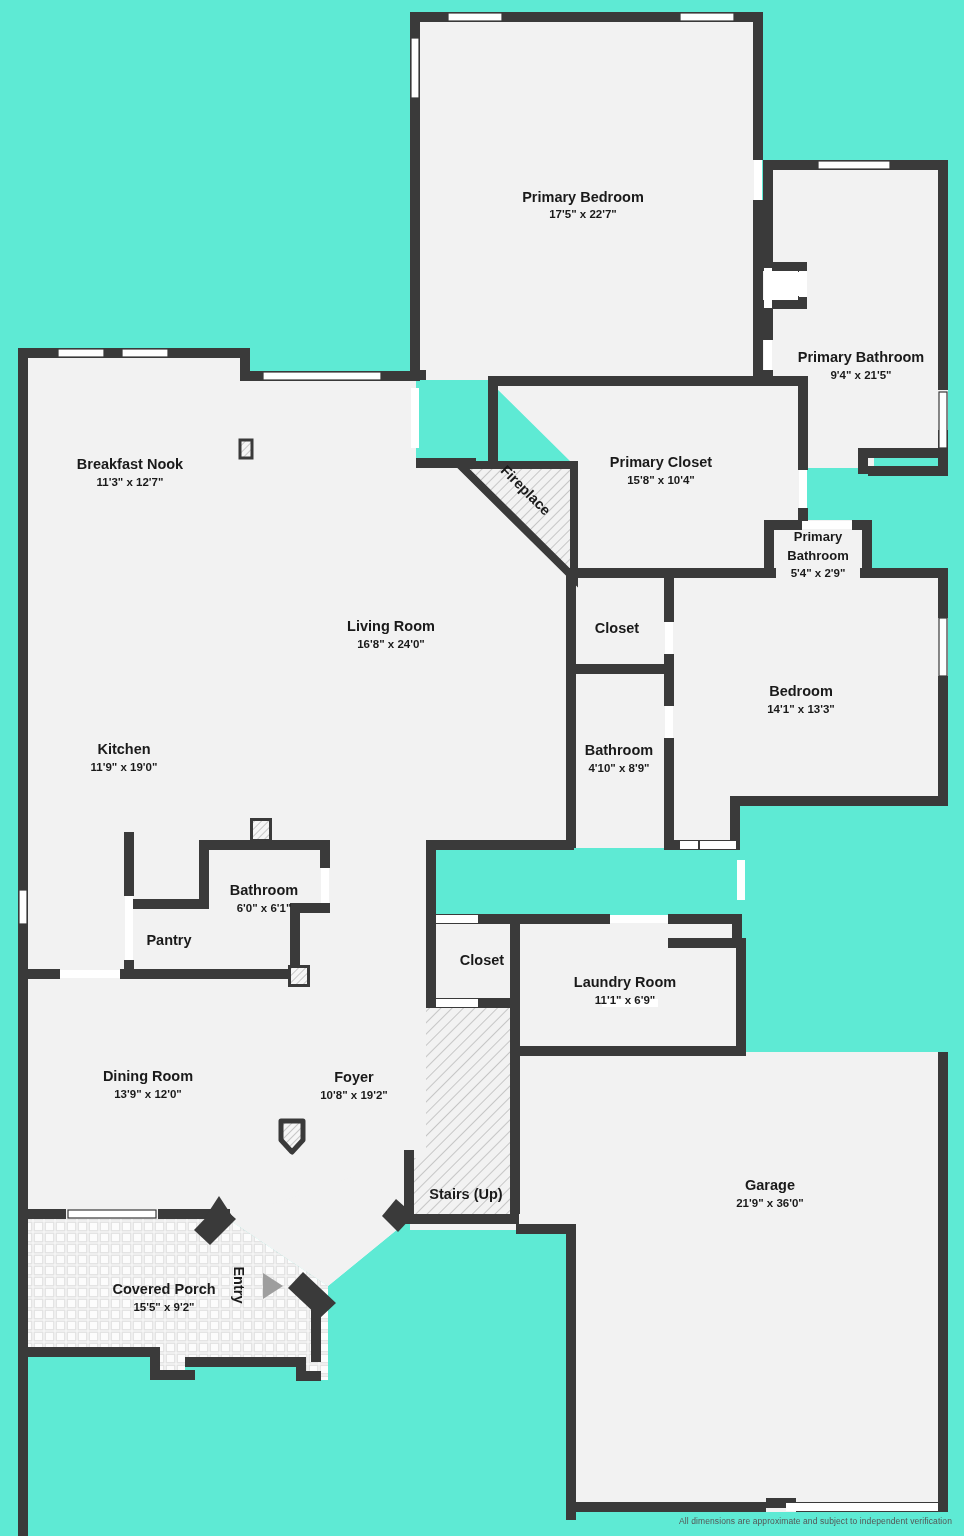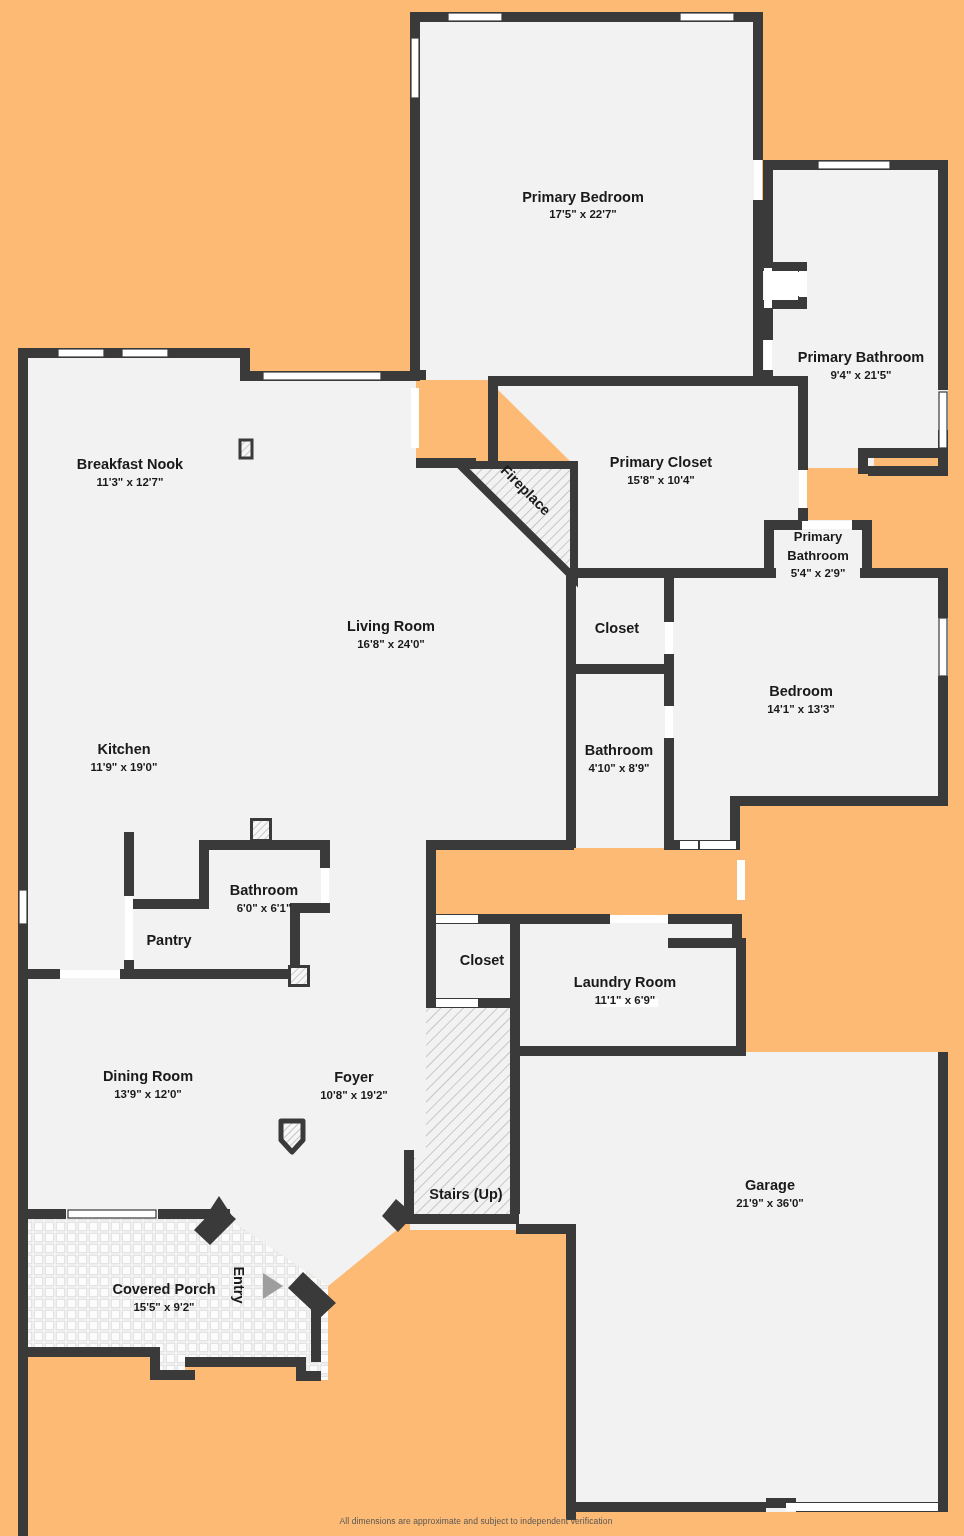--- a/index.html
+++ b/index.html
@@ -11,21 +11,21 @@
     width: 964px;
     height: 1536px;
     font-family: "Liberation Sans", sans-serif;
     overflow: hidden;
     position: relative;
   }
   #plan-root {
     position: relative;
     width: 964px;
     height: 1536px;
-    background: #fdba74;
+    background: #5eead4;
   }
   svg.floorplan {
     position: absolute;
     top: 0; left: 0;
     width: 964px;
     height: 1536px;
     display: block;
   }
   .room-label-name {
     font-family: "Liberation Sans", sans-serif;
@@ -41,21 +41,21 @@
     font-weight: bold;
     fill: #1a1a1a;
     text-anchor: middle;
     dominant-baseline: middle;
   }
   .footer-note {
     position: absolute;
     left: 0;
     right: 12px;
     top: 1516px;
-    text-align: center;
+    text-align: right;
     font-family: "Liberation Sans", sans-serif;
     font-size: 8.5px;
     color: #555555;
     letter-spacing: 0.1px;
   }
 </style>
 </head>
 <body>
 
 <div id="plan-root">

